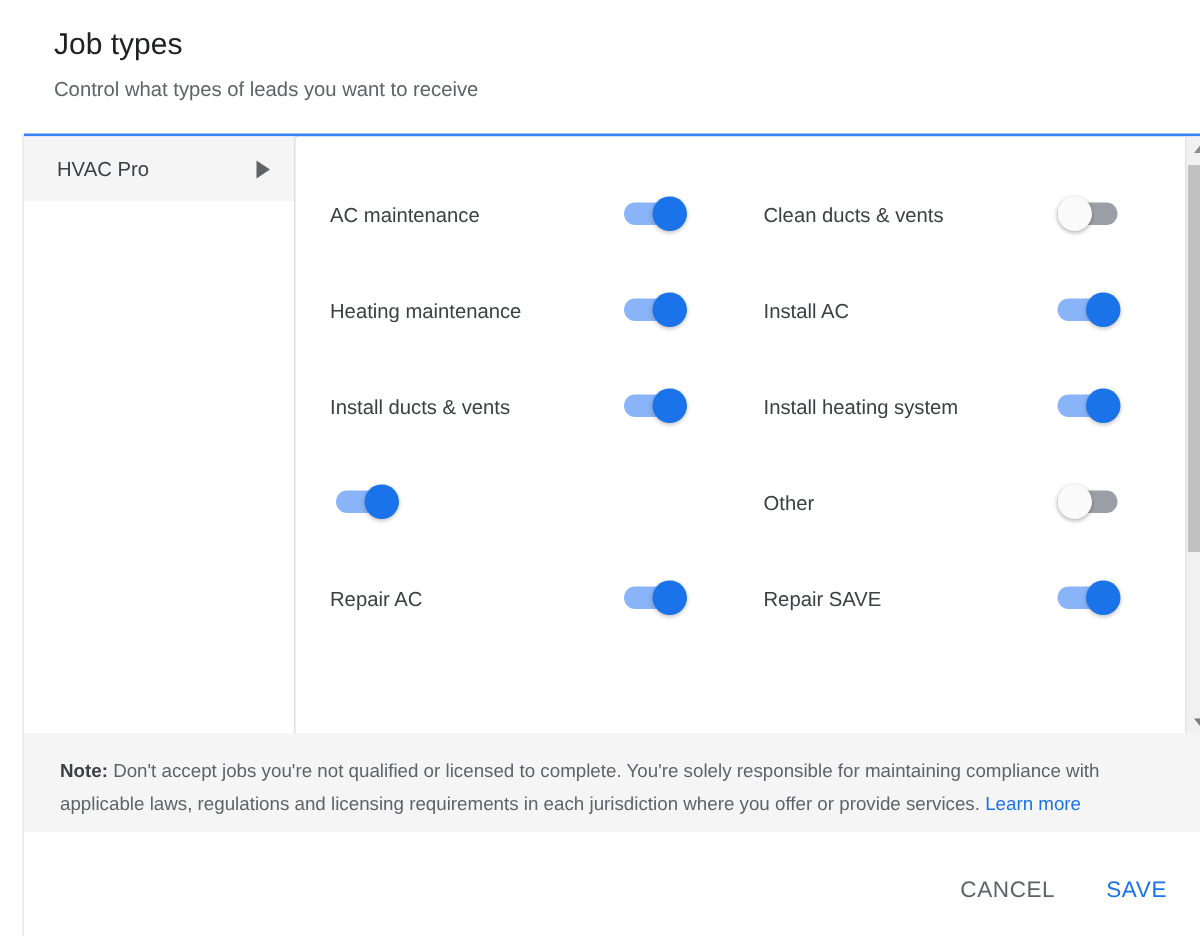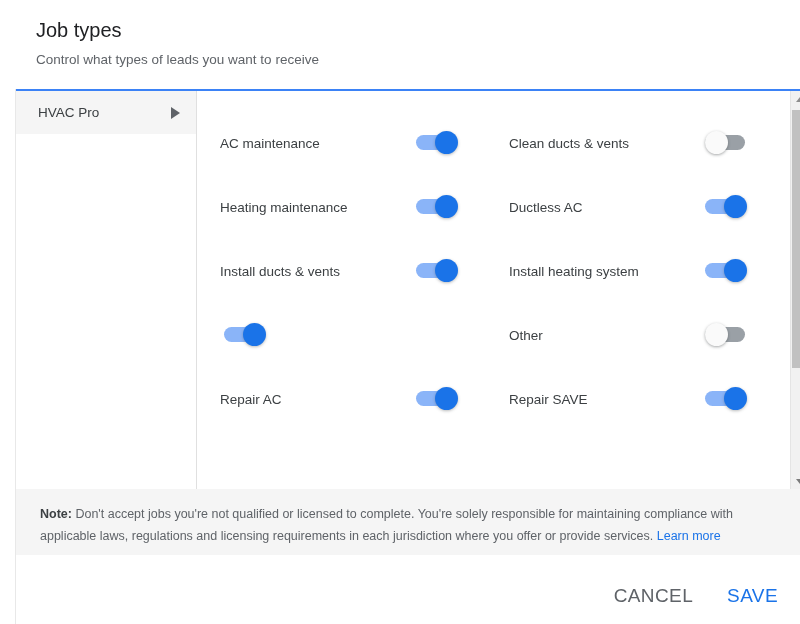--- a/index.html
+++ b/index.html
@@ -294,21 +294,21 @@
     right: 18px;
     top: 21px;
     display: flex;
     align-items: center;
     gap: 10px;
   }
   .btn-text {
     background: none;
     border: none;
     font-family: "Liberation Sans", sans-serif;
-    font-size: 19px;
+    font-size: 15px;
     letter-spacing: 0.4px;
     padding: 9px 12px;
     cursor: pointer;
     border-radius: 4px;
   }
   .btn-cancel { color: #5f6368; }
   .btn-save { color: #1a73e8; }
 </style>
 </head>
 <body>
@@ -354,21 +354,21 @@
 
         <div class="grid-row">
           <div class="cell left">
             <span class="cell-label">Heating maintenance</span>
             <span class="switch on">
               <span class="track"></span>
               <span class="knob"></span>
             </span>
           </div>
           <div class="cell right">
-            <span class="cell-label">Ductless AC</span>
+            <span class="cell-label">Install AC</span>
             <span class="switch on">
               <span class="track"></span>
               <span class="knob"></span>
             </span>
           </div>
         </div>
 
         <div class="grid-row">
           <div class="cell left">
             <span class="cell-label">Install ducts &amp; vents</span>

